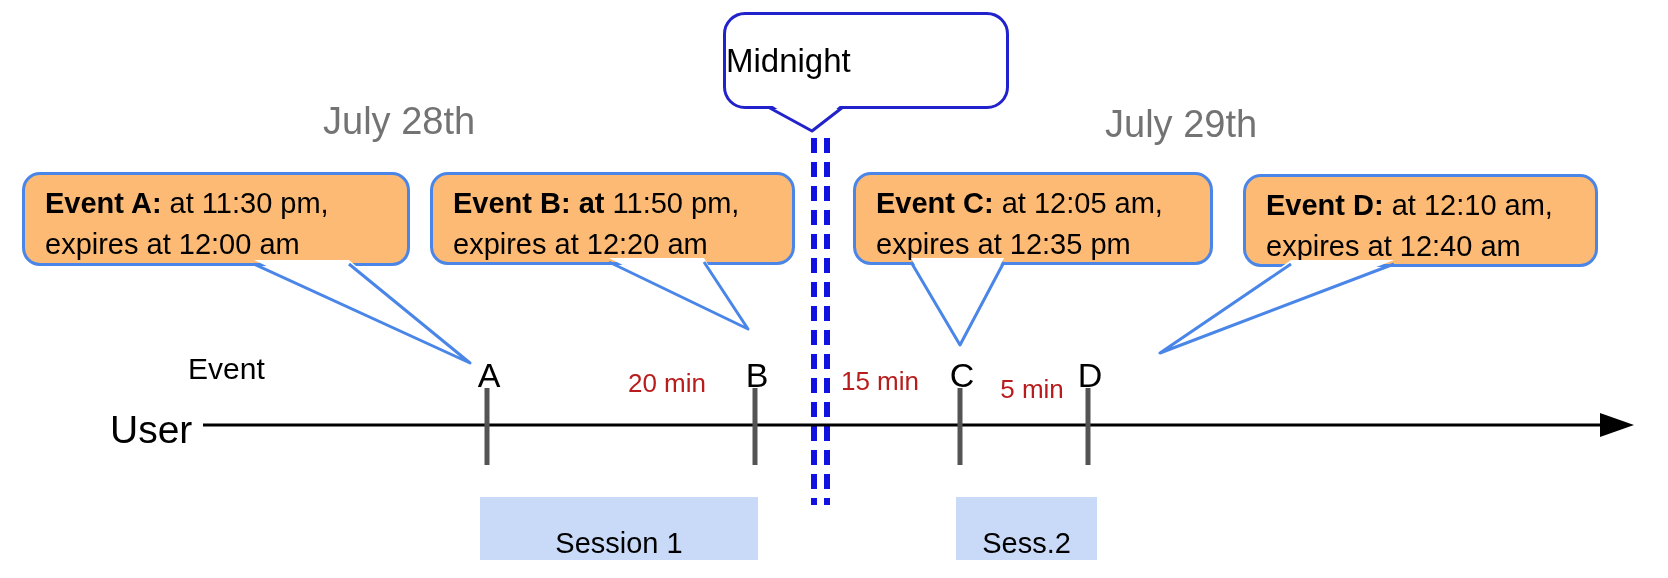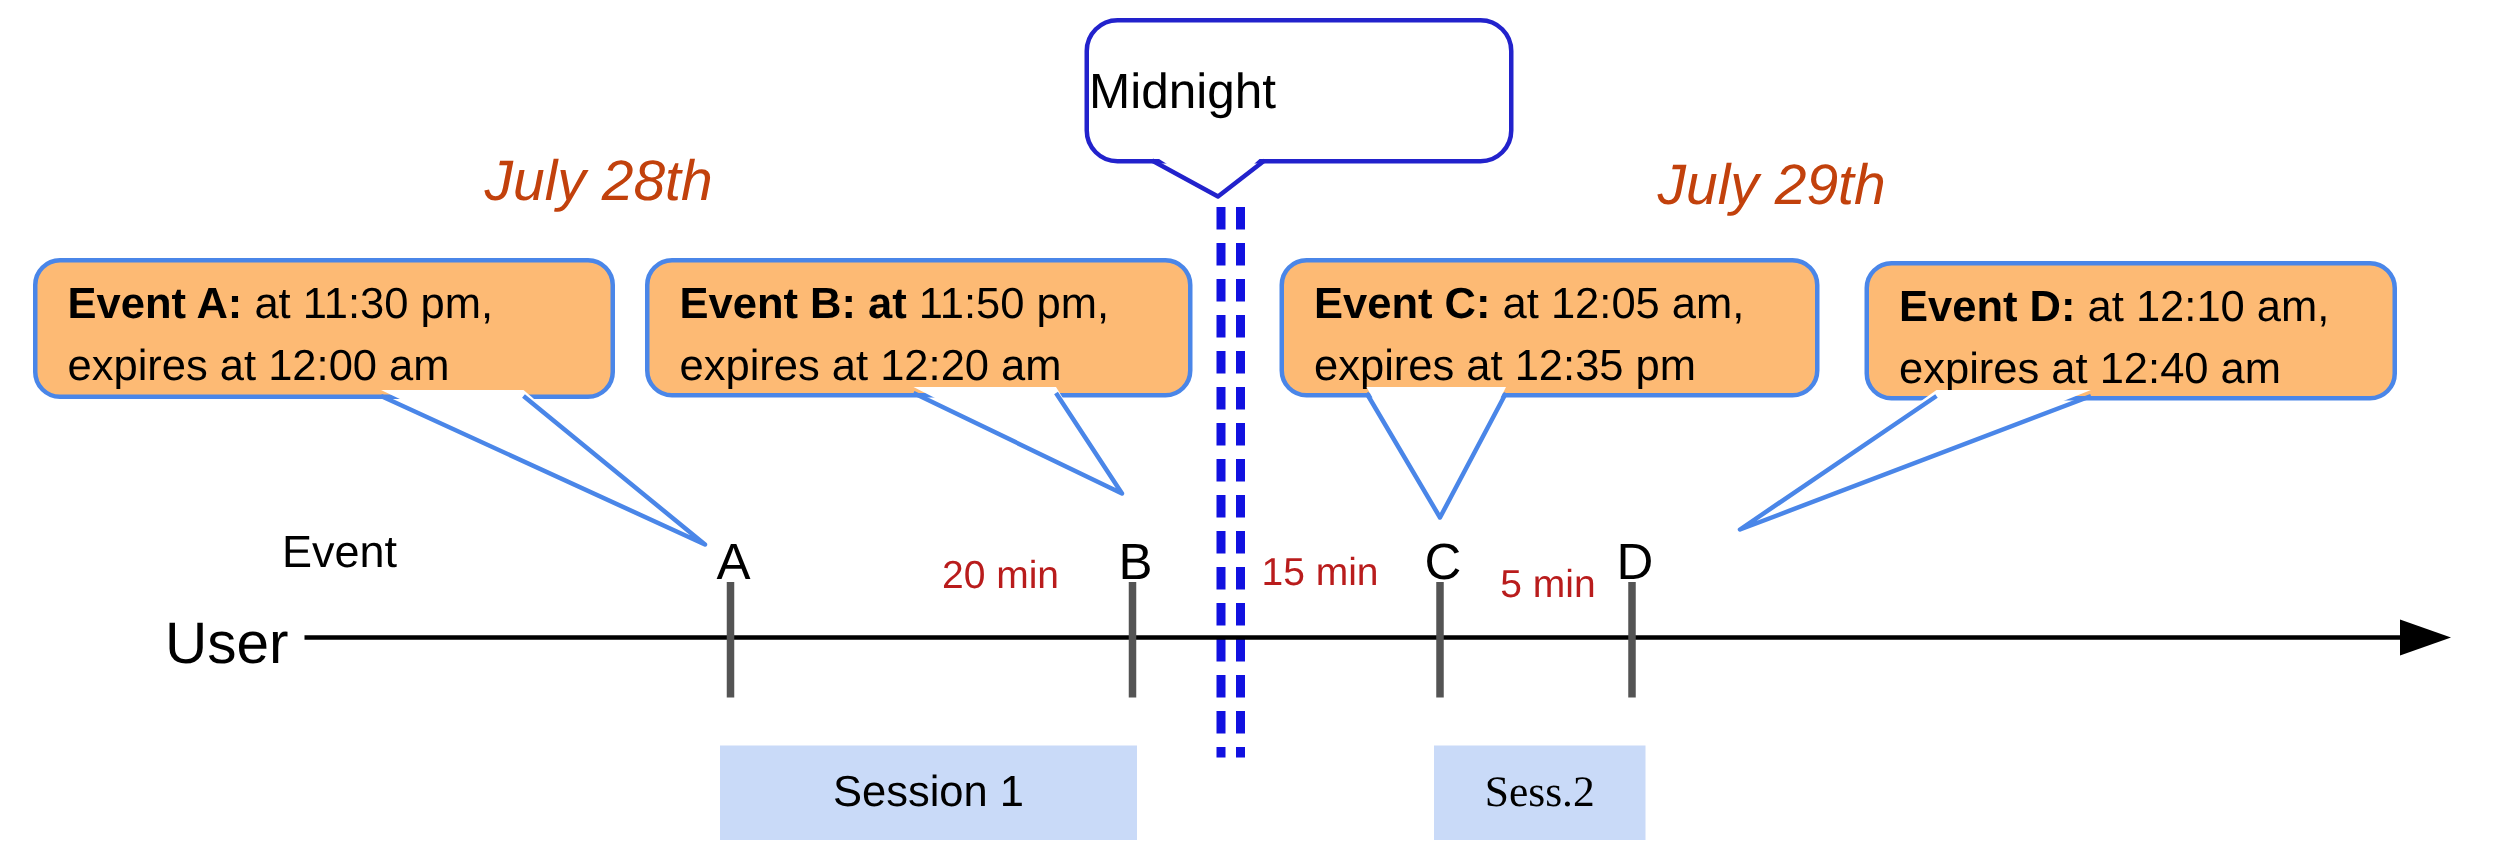--- a/index.html
+++ b/index.html
@@ -1,41 +1,41 @@
 <!DOCTYPE html>
 <html><head>
 <meta charset="utf-8">
 <style>
   html,body { margin:0; padding:0; background:#fff; }
   .stage {
     position:relative; width:1668px; height:578px; background:#ffffff;
     font-family:"Liberation Sans", sans-serif; color:#000; overflow:hidden;
   }
-  .day-label { position:absolute; font-size:38px; color:#c2410c; white-space:nowrap;font-style:italic; }
+  .day-label { position:absolute; font-size:38px; color:#737373; white-space:nowrap; }
   .midnight-box {
     position:absolute; left:723px; top:12px; width:286px; height:97px;
     box-sizing:border-box; background:#fff; border:3px solid #2222cc;
     border-radius:22px; display:flex; align-items:center; 
     font-size:33px; z-index:1;
   }
   .callout {
     position:absolute; box-sizing:border-box; background:#fdba74;
     border:3px solid #4a86e8; border-radius:18px;
     font-size:29px; line-height:41px; padding:8px 12px 0 20px;
     white-space:nowrap; z-index:1;
   }
   .callout .b { font-weight:bold; }
   .overlay { position:absolute; left:0; top:0; z-index:2; pointer-events:none; }
   .axis-label   { position:absolute; left:188px; top:352px; font-size:30px; z-index:3; }
   .actor-label  { position:absolute; left:110px; top:408px; font-size:39px; z-index:3; }
   .tick-label   { position:absolute; top:356px; font-size:34px; transform:translateX(-50%); z-index:3; }
   .gap-label    { position:absolute; font-size:26px; color:#b91c1c; transform:translateX(-50%); z-index:3; }
   .session-box  {
     position:absolute; top:497px; height:63px; background:#c9daf8;
-    display:flex; align-items:center; justify-content:center;
+    display:flex; align-items:flex-end; justify-content:center;
     font-size:29px; z-index:1;
   }
 </style>
 </head>
 <body>
 
 <div class="stage">
 
   <div class="day-label" style="left:323px; top:100px;">July 28th</div>
   <div class="day-label" style="left:1105px; top:103px;">July 29th</div>
@@ -101,17 +101,17 @@
   <div class="tick-label" style="left:962px;">C</div>
   <div class="tick-label" style="left:1090px;">D</div>
 
   <div class="gap-label" style="left:667px; top:368px;">20 min</div>
   <div class="gap-label" style="left:880px; top:366px;">15 min</div>
   <div class="gap-label" style="left:1032px; top:374px;">5 min</div>
 
   <div class="session-box" style="left:480px; width:278px;">
     <span>Session 1</span>
   </div>
-  <div class="session-box" style="left:956px; width:141px;font-family:Liberation Serif, serif;">
+  <div class="session-box" style="left:956px; width:141px;">
     <span>Sess.2</span>
   </div>
 
 </div>
 
 </body></html>

